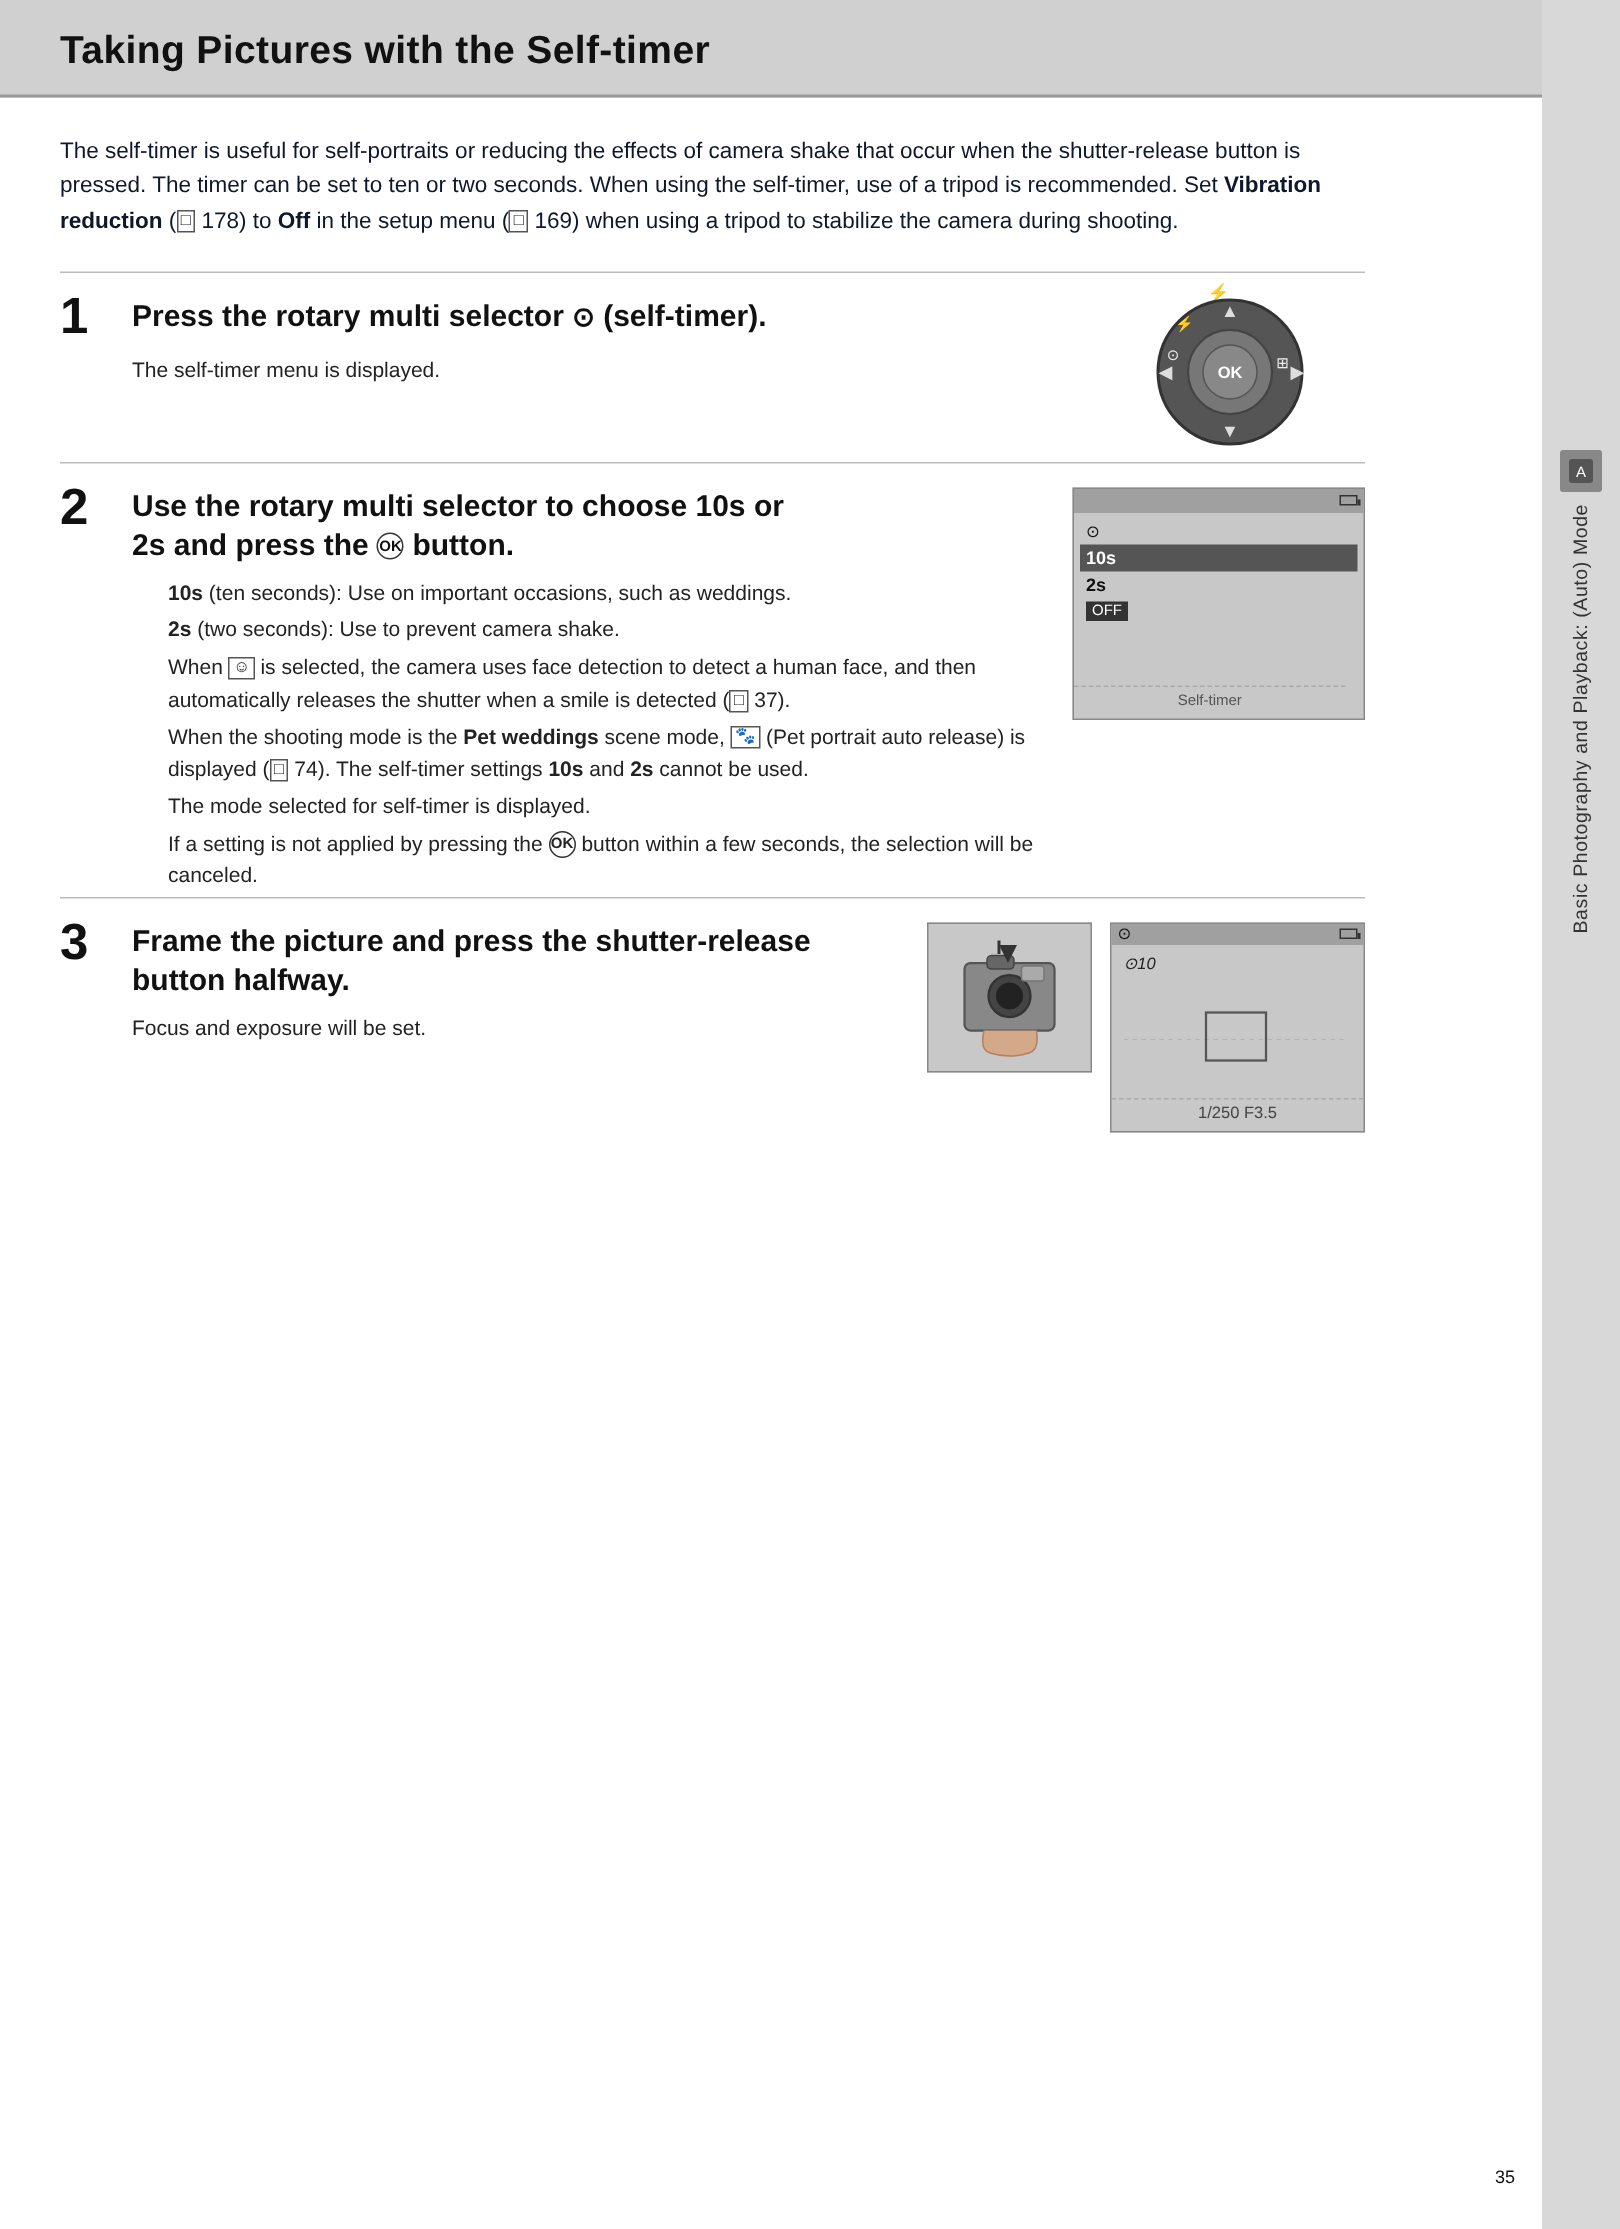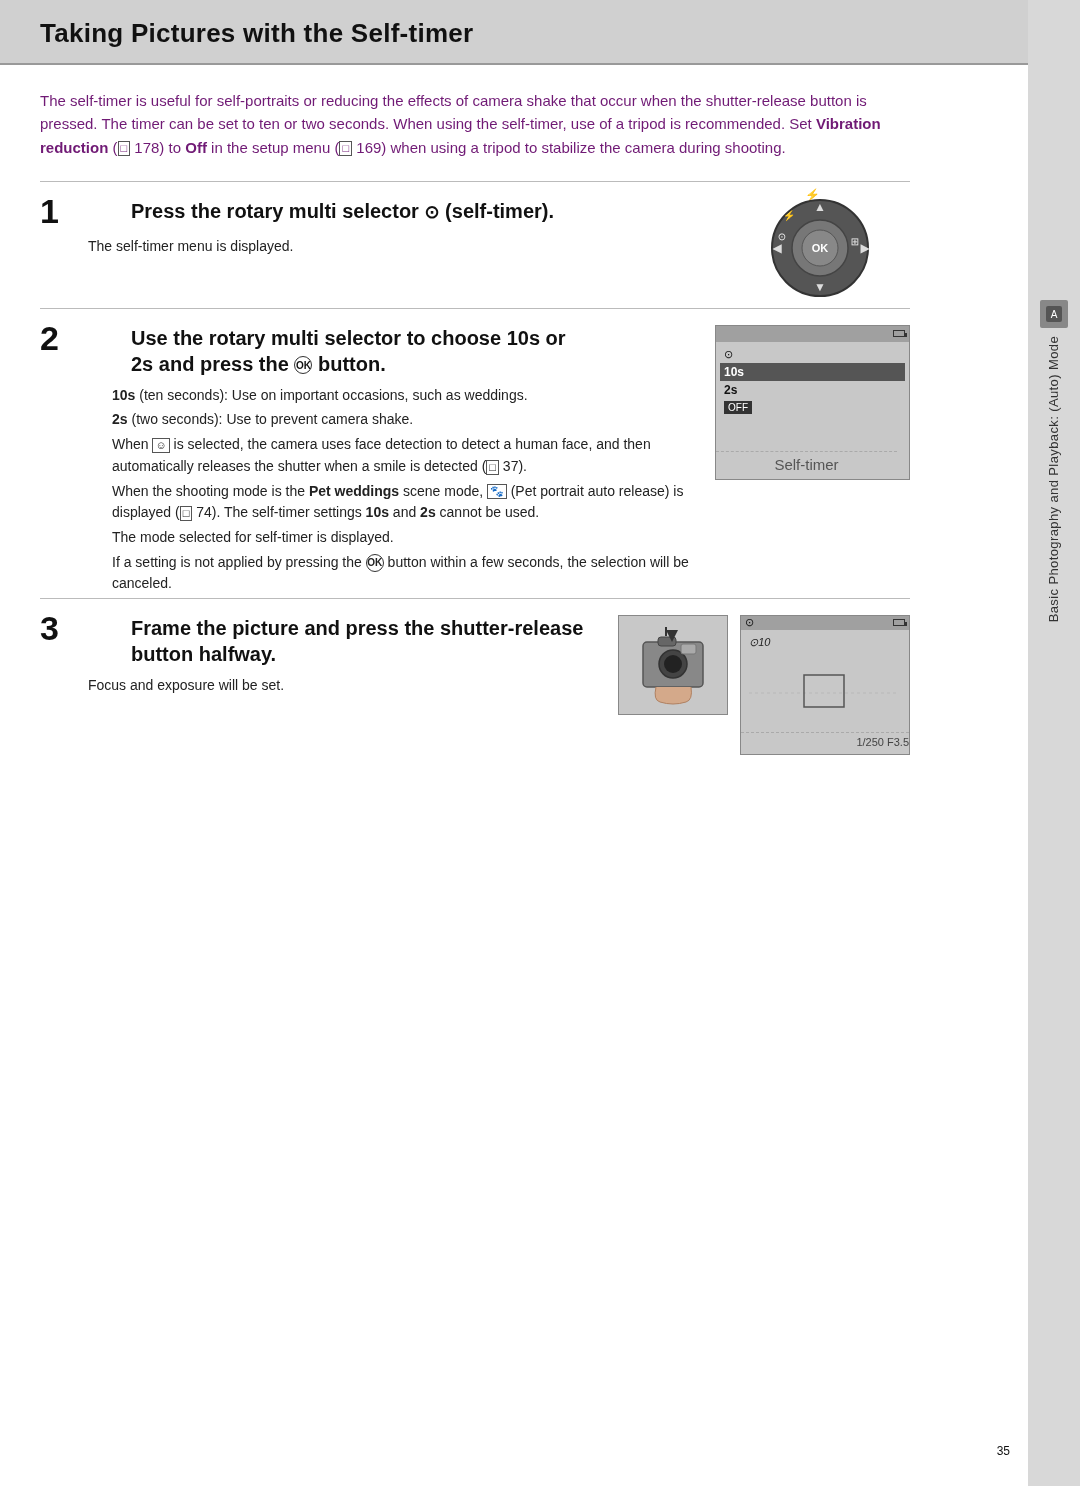--- a/index.html
+++ b/index.html
@@ -39,21 +39,21 @@
     
     .main-content {
       padding: 24px 40px 40px 40px;
       max-width: 950px;
     }
 
     
     .intro-paragraph {
       font-size: 15px;
       line-height: 1.55;
-      color: #701a75;
+      color: #0f172a;
       margin-bottom: 22px;
     }
 
     .intro-paragraph strong {
       font-weight: 900;
     }
 
     
     .step-section {
       border-top: 1.5px solid #bbb;
@@ -76,21 +76,20 @@
       line-height: 1;
       margin-top: -4px;
     }
 
     .step-title {
       font-size: 20px;
       font-weight: 700;
       color: #111;
       line-height: 1.3;
       flex: 1;
-      margin-left: 43px;
     }
 
     .step-content-row {
       display: flex;
       align-items: flex-start;
       gap: 20px;
     }
 
     
     .camera-control {
@@ -186,21 +185,21 @@
       padding: 1px 4px;
       margin-right: 2px;
     }
 
     .menu-bottom-label {
       position: absolute;
       bottom: 6px;
       right: 12px;
       left: 0;
       text-align: center;
-      font-size: 15px;
+      font-size: 10px;
       color: #555;
       border-top: 1px dashed #aaa;
       padding-top: 4px;
     }
 
     .hand-camera-img {
       width: 110px;
       height: 100px;
       background: #c8c8c8;
       border: 1.5px solid #888;
@@ -236,21 +235,21 @@
       font-size: 11px;
       color: #222;
       margin-bottom: 4px;
       font-style: italic;
     }
 
     .screen-bottom {
       position: absolute;
       bottom: 6px;
       left: 0; right: 0;
-      text-align: right;
+      text-align: center;
       font-size: 11px;
       color: #444;
       border-top: 1px dashed #aaa;
       padding-top: 3px;
     }
 
     
     .sidebar {
       position: absolute;
       right: 0;

